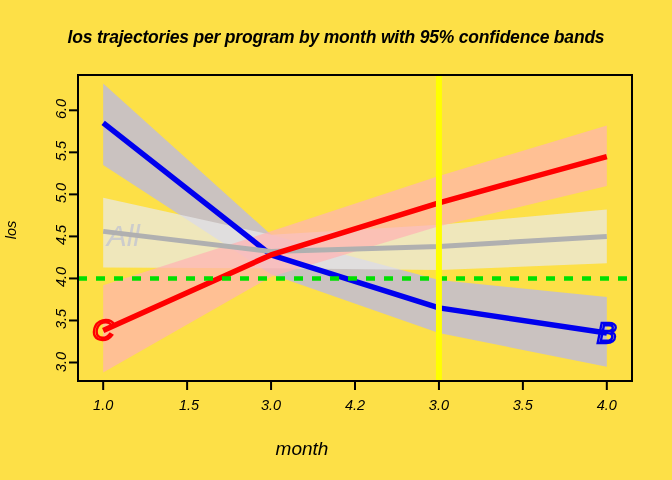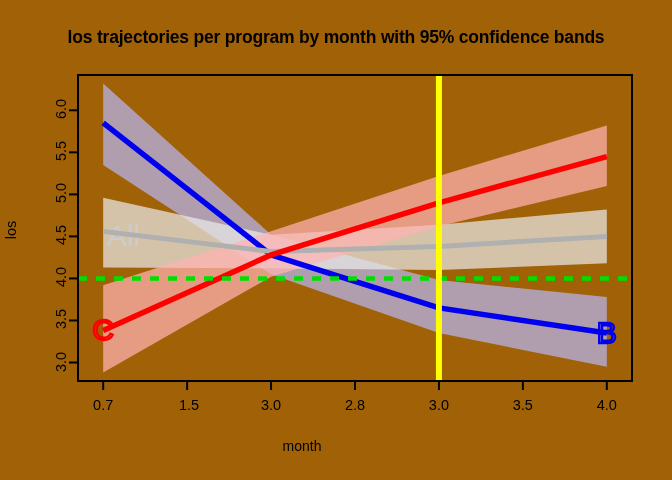--- a/index.html
+++ b/index.html
@@ -10,21 +10,22 @@
   body {
     width: 672px;
     height: 480px;
     overflow: hidden;
     font-family: "Liberation Sans", sans-serif;
   }
   #root {
     position: relative;
     width: 672px;
     height: 480px;
-    background: #a16207;
+    background: #fde047;
+    font-style: italic;
   }
   #chart-title {
     position: absolute;
     left: 0;
     top: 27px;
     width: 672px;
     text-align: center;
     font-size: 17.5px;
     font-weight: bold;
     color: #000000;
@@ -49,21 +50,21 @@
   }
   .x-tick-label {
     text-align: center;
   }
   #xlabel {
     position: absolute;
     left: 0;
     top: 438px;
     width: 604px;
     text-align: center;
-    font-size: 14px;
+    font-size: 19px;
     color: #000000;
   }
   #ylabel {
     position: absolute;
     left: -9px;
     top: 222px;
     width: 40px;
     text-align: center;
     font-size: 14.5px;
     color: #000000;
@@ -103,24 +104,24 @@
       <line x1="78" y1="278.4395604395604" x2="69" y2="278.4395604395604" stroke="#000" stroke-width="2"></line>
       <line x1="78" y1="236.4065934065934" x2="69" y2="236.4065934065934" stroke="#000" stroke-width="2"></line>
       <line x1="78" y1="194.37362637362637" x2="69" y2="194.37362637362637" stroke="#000" stroke-width="2"></line>
       <line x1="78" y1="152.34065934065933" x2="69" y2="152.34065934065933" stroke="#000" stroke-width="2"></line>
       <line x1="78" y1="110.30769230769226" x2="69" y2="110.30769230769226" stroke="#000" stroke-width="2"></line>
     </svg>
 
   <div id="ylabel">los</div>
   <div id="xlabel">month</div>
 
-<div class="axis-tick-label x-tick-label" style="left: 73.1818px; top: 397px; width: 60px;">0.7</div>
+<div class="axis-tick-label x-tick-label" style="left: 73.1818px; top: 397px; width: 60px;">1.0</div>
     <div class="axis-tick-label x-tick-label" style="left: 159px; top: 397px; width: 60px;">1.5</div>
     <div class="axis-tick-label x-tick-label" style="left: 241.061px; top: 397px; width: 60px;">3.0</div>
-    <div class="axis-tick-label x-tick-label" style="left: 325px; top: 397px; width: 60px;">2.8</div>
+    <div class="axis-tick-label x-tick-label" style="left: 325px; top: 397px; width: 60px;">4.2</div>
     <div class="axis-tick-label x-tick-label" style="left: 408.939px; top: 397px; width: 60px;">3.0</div>
     <div class="axis-tick-label x-tick-label" style="left: 492.879px; top: 397px; width: 60px;">3.5</div>
     <div class="axis-tick-label x-tick-label" style="left: 576.818px; top: 397px; width: 60px;">4.0</div>
     <div class="axis-tick-label y-tick-label" style="left: 31px; top: 353.505px; width: 60px;">3.0</div>
     <div class="axis-tick-label y-tick-label" style="left: 31px; top: 311.473px; width: 60px;">3.5</div>
     <div class="axis-tick-label y-tick-label" style="left: 31px; top: 269.44px; width: 60px;">4.0</div>
     <div class="axis-tick-label y-tick-label" style="left: 31px; top: 227.407px; width: 60px;">4.5</div>
     <div class="axis-tick-label y-tick-label" style="left: 31px; top: 185.374px; width: 60px;">5.0</div>
     <div class="axis-tick-label y-tick-label" style="left: 31px; top: 143.341px; width: 60px;">5.5</div>
     <div class="axis-tick-label y-tick-label" style="left: 31px; top: 101.308px; width: 60px;">6.0</div>

